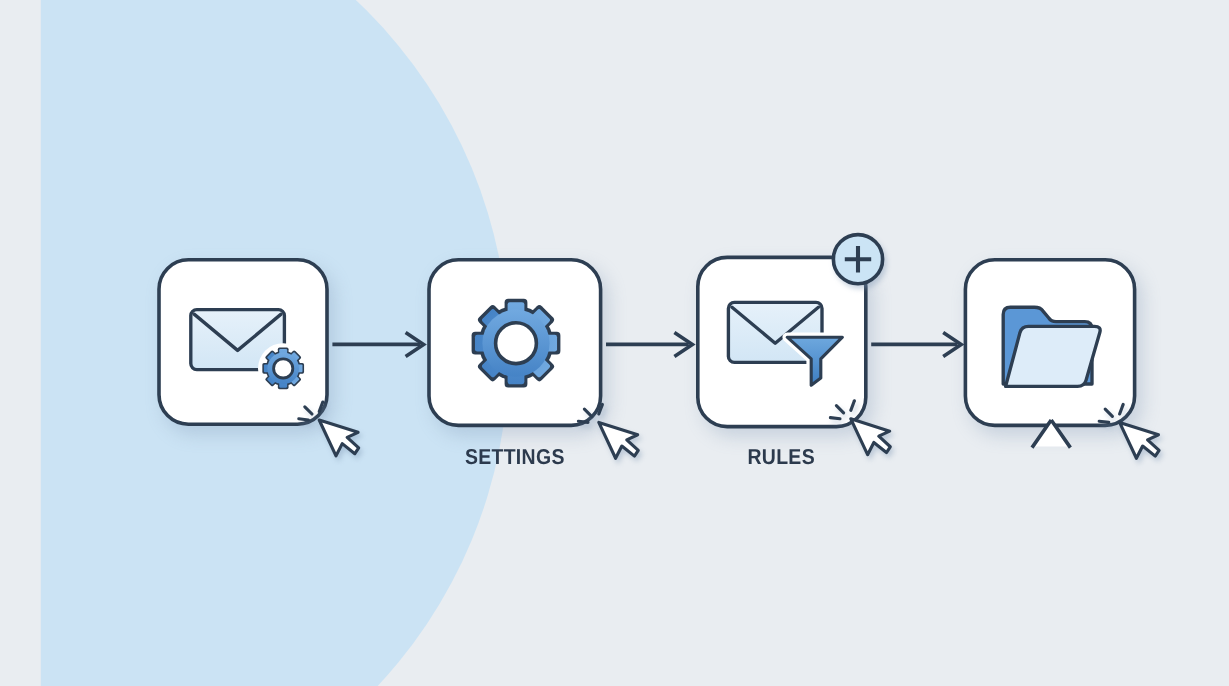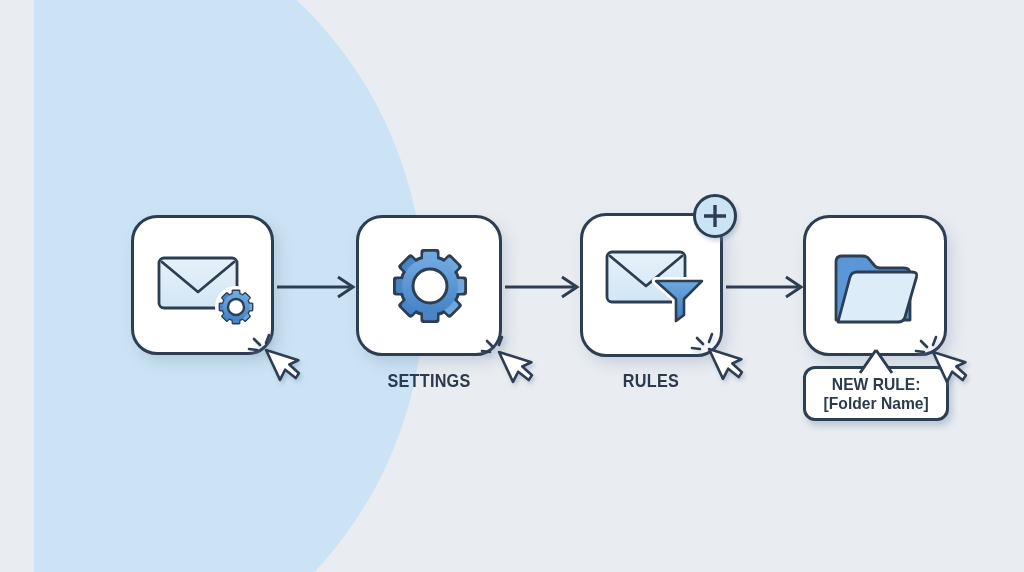--- a/index.html
+++ b/index.html
@@ -53,26 +53,20 @@
   <div class="bg-circle"></div>
 
   <div class="step-box" id="box-inbox"></div>
   <div class="step-box" id="box-settings"></div>
   <div class="step-box" id="box-rules"></div>
   <div class="step-box" id="box-folder"></div>
 
   <div class="step-label" id="label-settings">SETTINGS</div>
   <div class="step-label" id="label-rules">RULES</div>
 
-  <div class="callout">
-    <div class="callout-text">
-      <div>NEW RULE:</div>
-      <div>[Folder Name]</div>
-    </div>
-  </div>
 
   <svg class="overlay" viewBox="0 0 1024 572">
     <defs>
       <linearGradient id="gearGrad" x1="0" y1="0" x2="0" y2="1">
         <stop offset="0" stop-color="#71a9e0"></stop>
           <stop offset="1" stop-color="#4583c6"></stop>
       </linearGradient>
       <linearGradient id="funnelGrad" x1="0" y1="0" x2="0" y2="1">
         <stop offset="0" stop-color="#6ea8de"></stop>
           <stop offset="1" stop-color="#3d7ec2"></stop>

